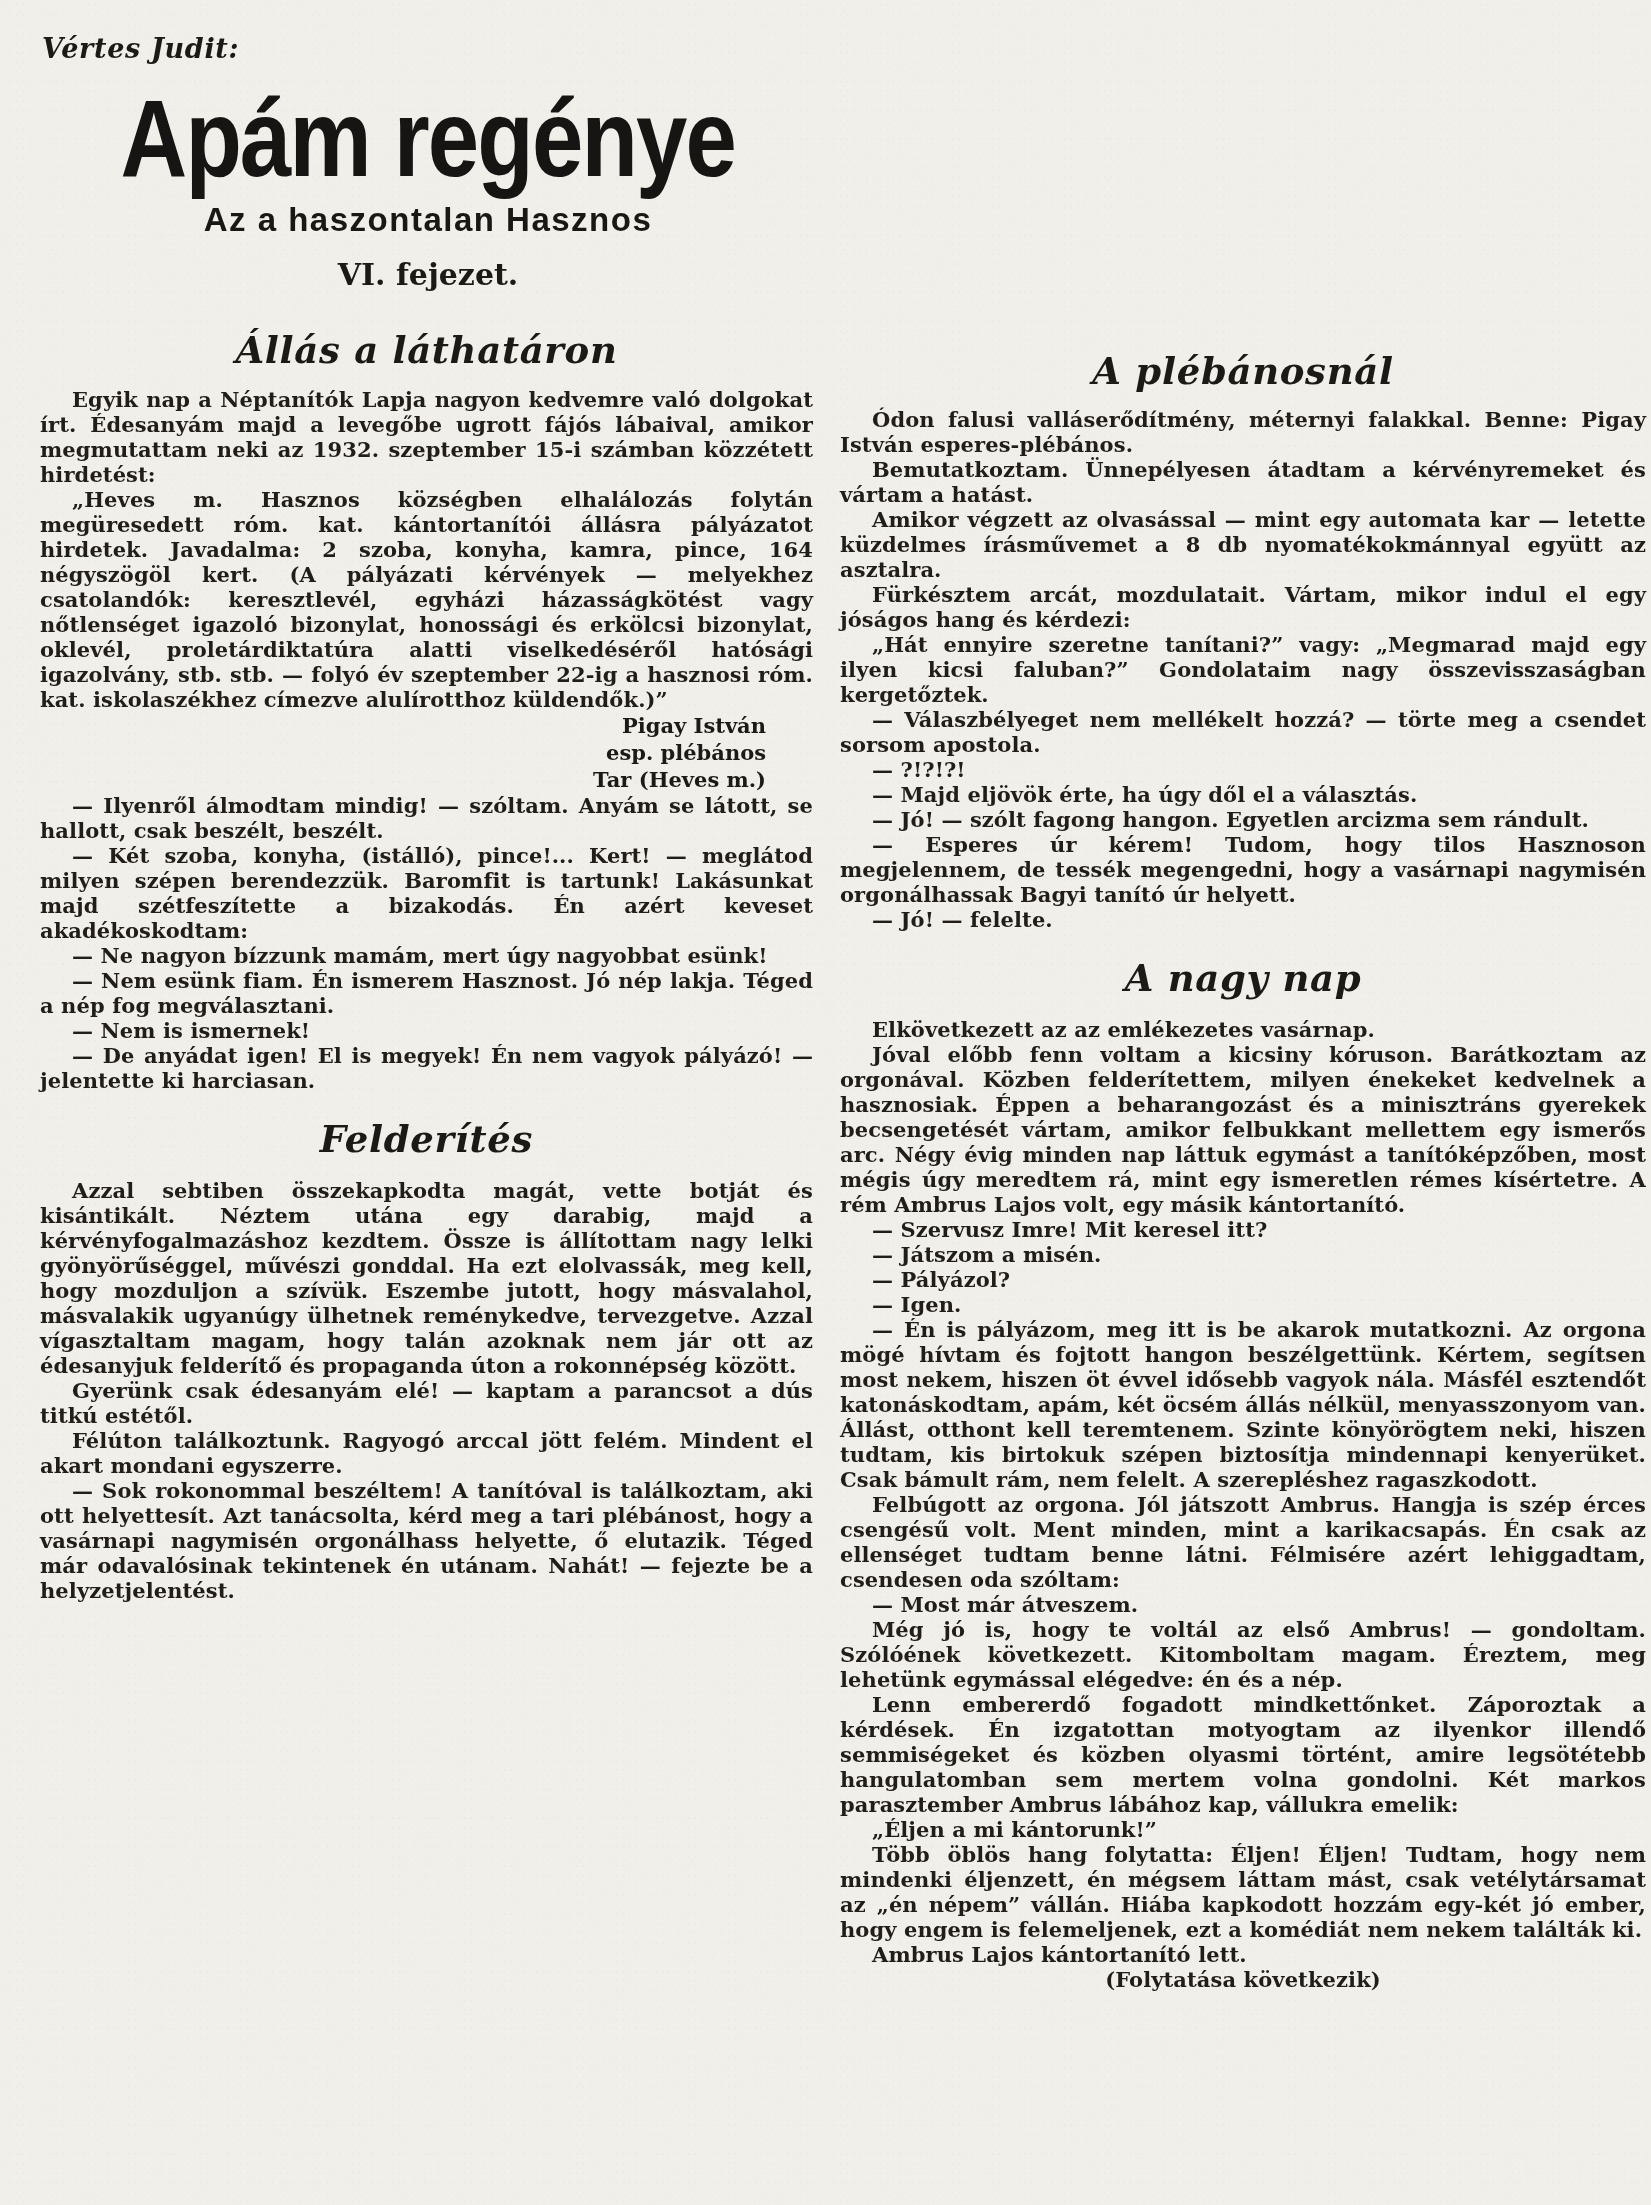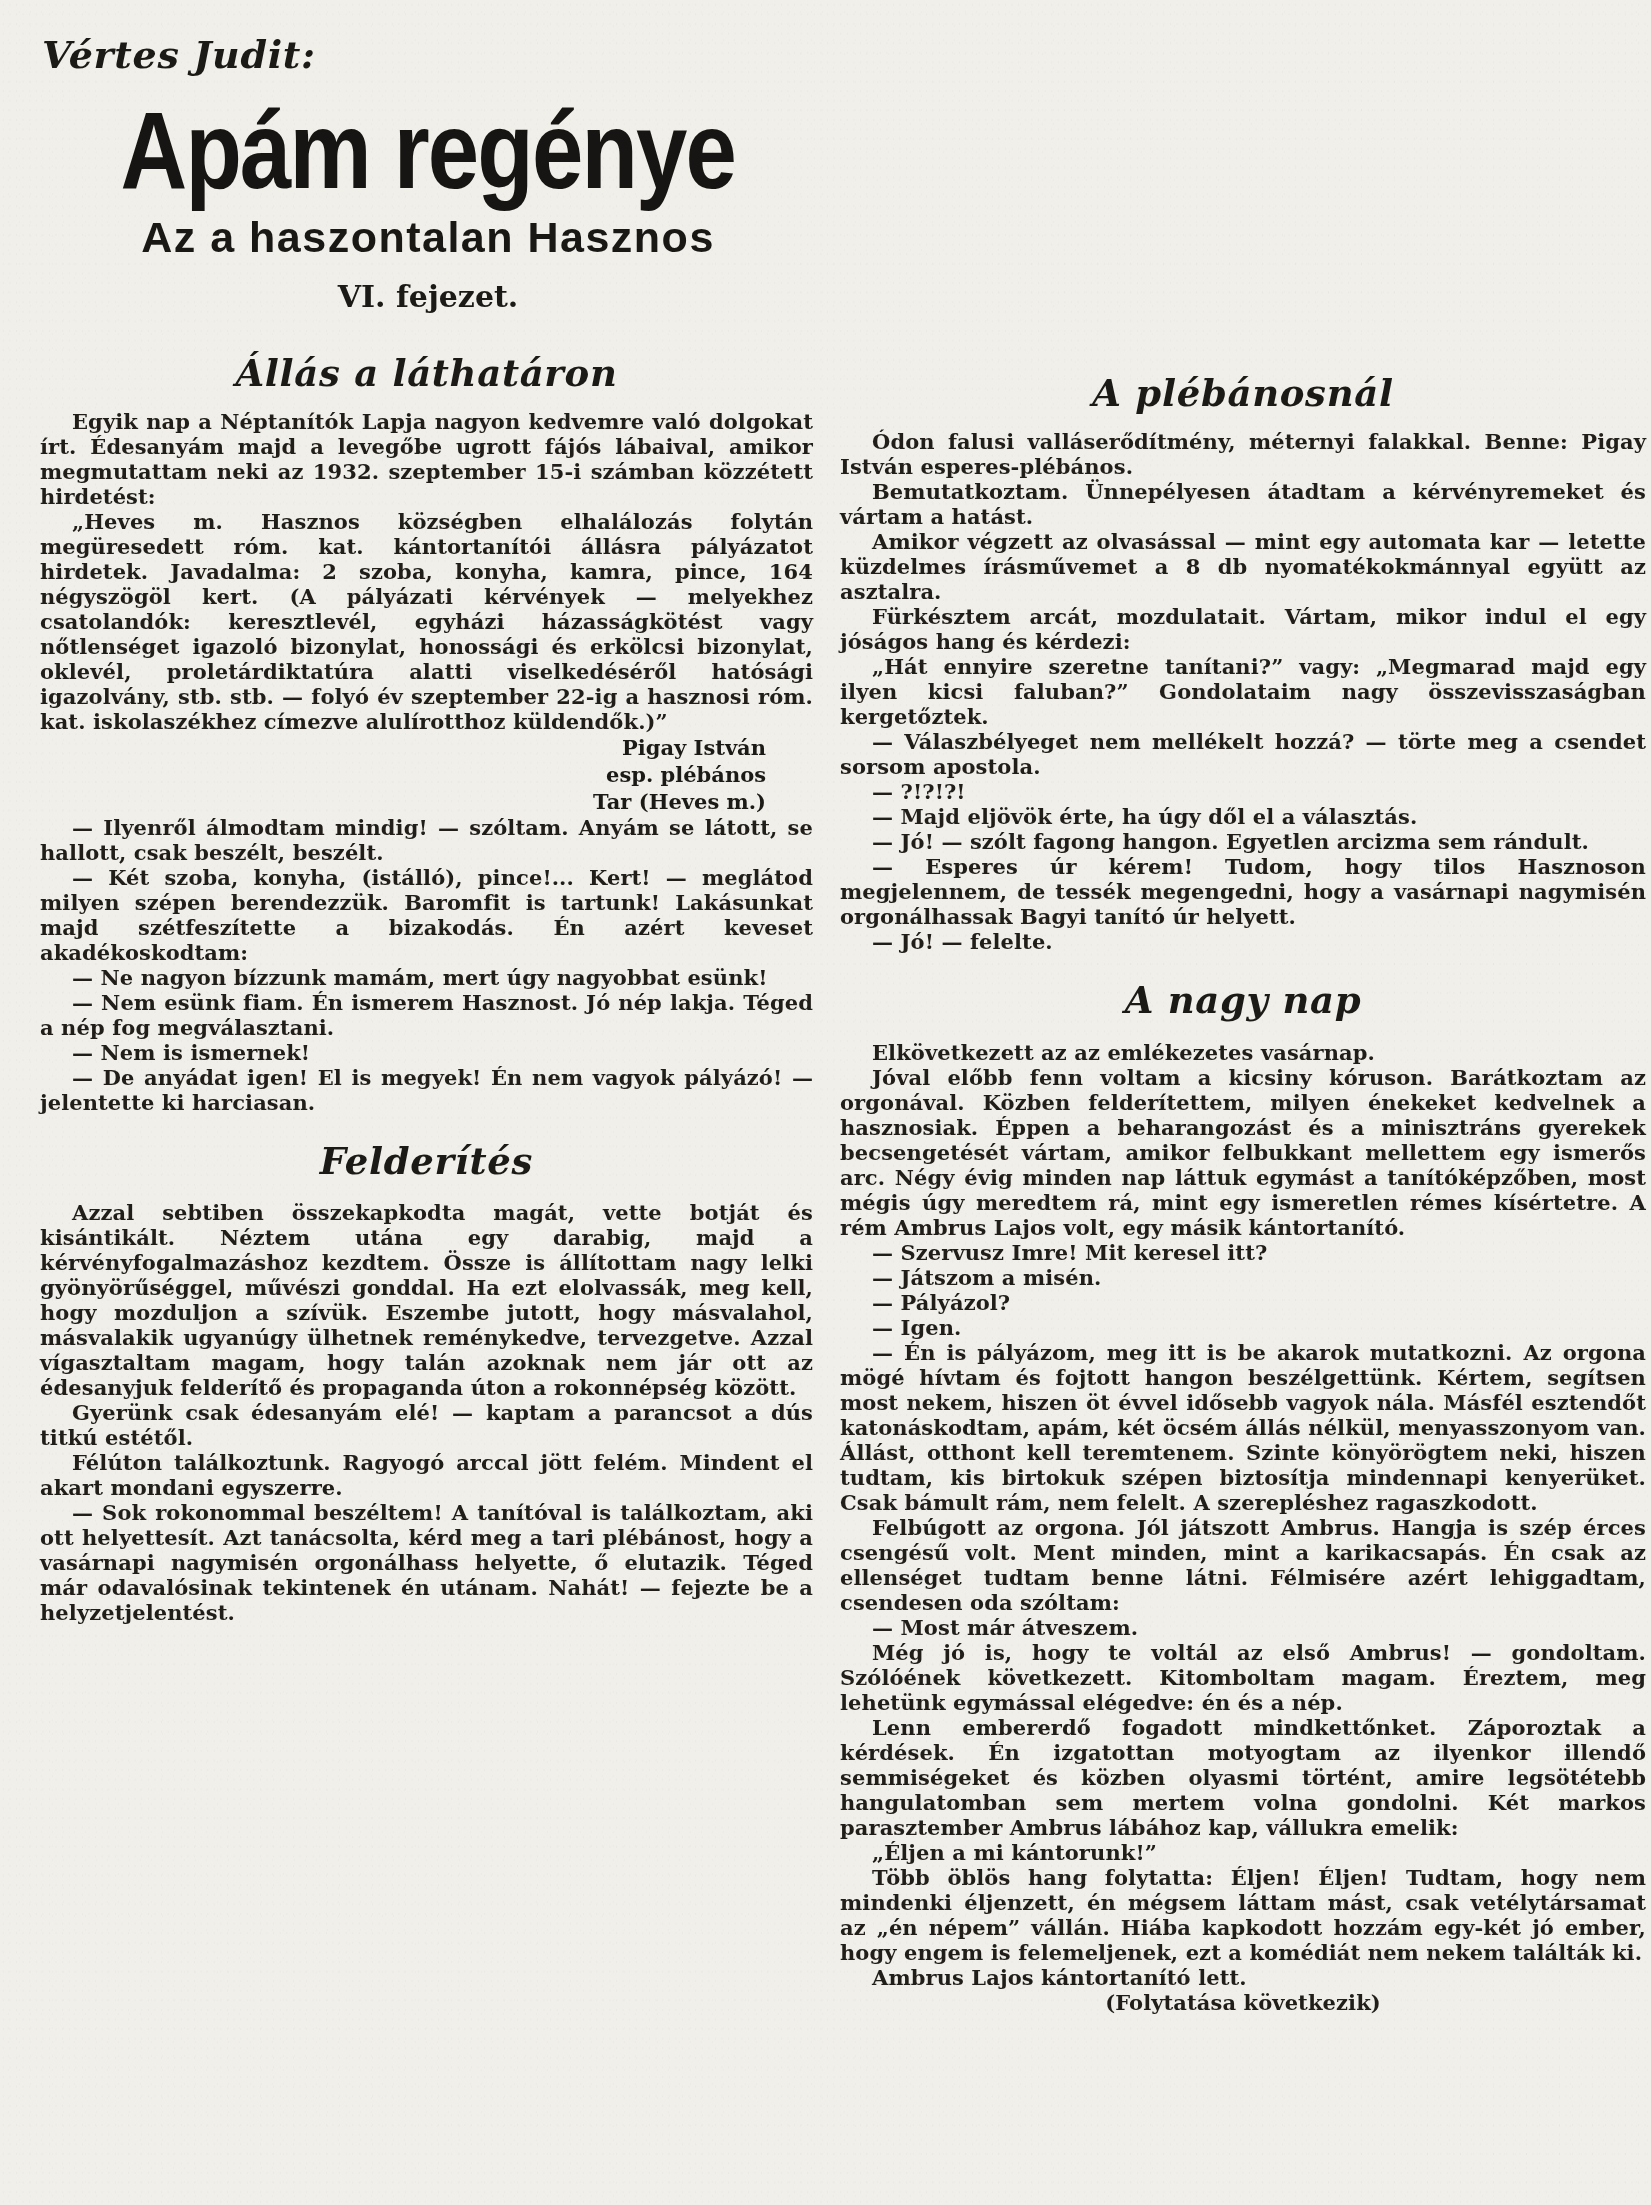--- a/index.html
+++ b/index.html
@@ -16,38 +16,38 @@
     background:#f1efe9;
     background-image:
       radial-gradient(rgba(0,0,0,0.028) 0.7px, transparent 1px),
       radial-gradient(rgba(0,0,0,0.02) 0.7px, transparent 1px);
     background-size:6.6px 9.6px, 11px 14px;
     background-position:0 0, 2.9px 5.1px;
   }
   .author{
     margin:34px 0 0 42px;
     font-style:italic;font-weight:bold;
-    font-size:38px;line-height:1.1;
+    font-size:27px;line-height:1.1;
     letter-spacing:0.7px;
   }
   .head-block{width:776px;margin-left:40px;text-align:center;}
   .title-wrap{margin-top:19px;white-space:nowrap;}
   .title{
     display:inline-block;
     font-family:"Liberation Sans", sans-serif;
     font-weight:bold;font-size:110px;line-height:1.0;
     letter-spacing:-2.2px;
     transform:scaleX(0.84);
     transform-origin:center;
     color:#171513;
   }
   .subtitle{
     margin-top:10.3px;
     font-family:"Liberation Sans", sans-serif;
-    font-weight:bold;font-size:43px;line-height:1.05;
+    font-weight:bold;font-size:33px;line-height:1.05;
     letter-spacing:1.5px;color:#1a1815;
   }
   .chapter{
     margin-top:19px;
     font-weight:bold;font-size:30px;
   }
   .cols{
     display:flex;
     margin-top:29px;
     padding-left:40px;

